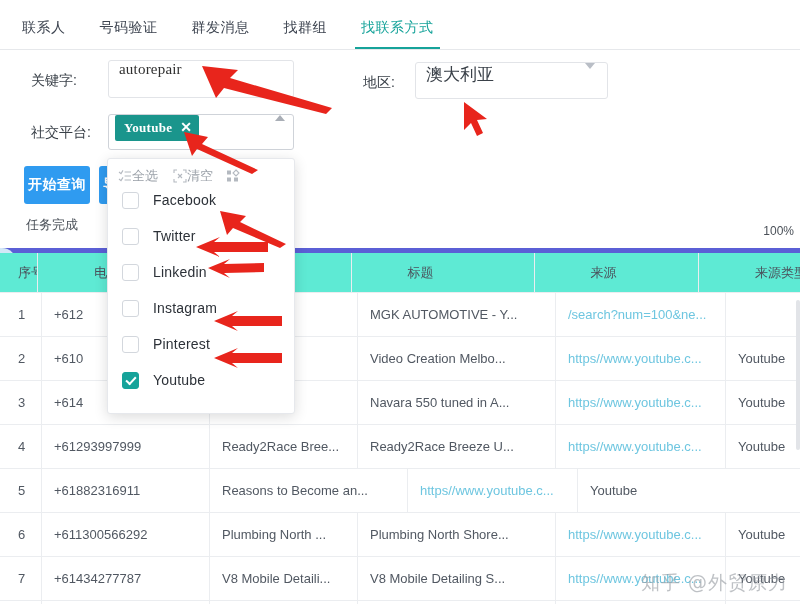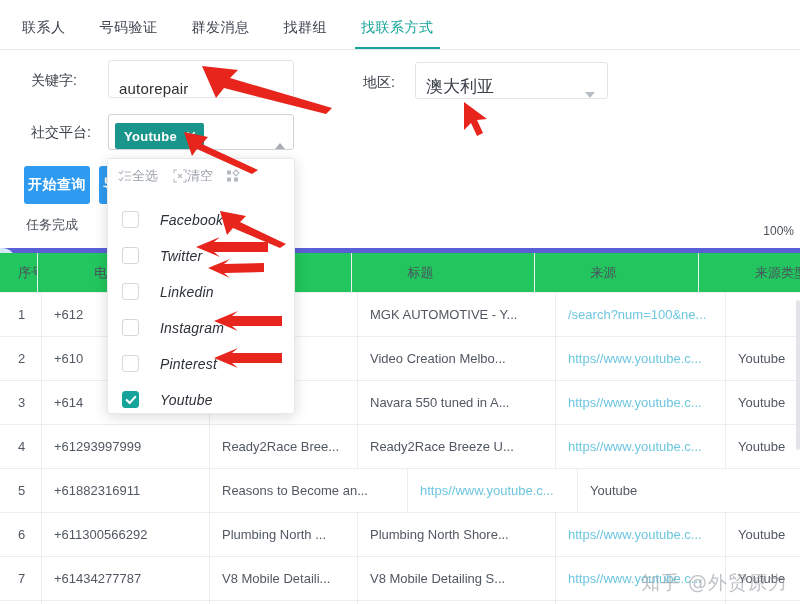--- a/index.html
+++ b/index.html
@@ -32,22 +32,22 @@
   }
 
   
   .form-row { position: absolute; }
   .lbl {
     font-size: 14px; color: #3a4149; white-space: nowrap;
     font-family: "Liberation Sans","DejaVu Sans",sans-serif;
   }
   .field {
     background: #fff; border: 1px solid #e2e4e8; border-radius: 3px;
-    height: 35px; display: flex; align-items: flex-end; padding: 0 10px;
-    font-size: 14px; color: #2f3640;
+    height: 35px; display: flex; align-items: flex-start; padding: 0 10px;
+    font-size: 14px; color: #2f3640; font-family: Liberation Serif, serif;
   }
 
   #kw-label  { left: 31px;  top: 72px; }
   #kw-input  { left: 108px; top: 60px; width: 186px; height: 38px; }
   #kw-input .val { font-size: 15px; color: #303030; letter-spacing: .2px; }
 
   #region-label { left: 363px; top: 74px; }
   #region-select{ left: 415px; top: 62px; width: 193px; height: 37px;
                   justify-content: space-between; }
   #region-select .val { font-size: 17px; color: #3a4149; }
@@ -97,21 +97,21 @@
     position: absolute; left: -6px; top: 248px; width: 22px; height: 34px;
     background: #d3e8f7; border-radius: 0 14px 14px 0;
     display: flex; align-items: center; justify-content: flex-end;
     padding-right: 3px;
   }
   #side-handle svg { display: block; }
 
   
   #table { position: absolute; left: 0; top: 253px; width: 800px; }
   .trow { display: flex; height: 44px; align-items: stretch; border-bottom: 1px solid #ebedf0; }
-  .thead { height: 40px; background: #22c55e; border-bottom: 1px solid #ebedf0; gap: 44px; }
+  .thead { height: 40px; background: #5eead4; border-bottom: 1px solid #ebedf0; gap: 44px; }
   .tcell {
     display: flex; align-items: center; padding: 0 12px;
     font-size: 13px; color: #515862; overflow: hidden; white-space: nowrap;
     border-right: 1px solid #ebedf0;
   }
   .thead .tcell { color: #4b525c; font-size: 13px; }
   .c-idx   { width: 42px;  justify-content: flex-start; padding-left: 18px; }
   .c-phone { width: 168px; }
   .c-name  { width: 148px; }
   .c-title { width: 198px; }
@@ -125,22 +125,22 @@
     background: #fff; border: 1px solid #e6e8ec; border-radius: 3px;
     box-shadow: 0 3px 14px rgba(0,0,0,.14); z-index: 40;
   }
   .dd-tools {
     height: 33px; display: flex; align-items: center; gap: 7px;
     padding: 0 10px; color: #9aa0a8; font-size: 13px;
   }
   .dd-tools .tool { display: flex; align-items: center; cursor: pointer; }
   .dd-tools .tool span { color: #9aa0a8; }
   .dd-item {
-    height: 36px; display: flex; align-items: flex-end; gap: 21px;
-    padding: 0 0 0 14px; cursor: pointer; font-style: italic;
+    height: 36px; display: flex; align-items: flex-start; gap: 14px;
+    padding: 0 0 0 14px; cursor: pointer;
   }
   .cbx {
     width: 17px; height: 17px; border: 1.6px solid #d3d7dd; border-radius: 3px;
     background: #fff; flex: none;
   }
   .cbx.on {
     background: #16a39a; border-color: #16a39a;
     display: flex; align-items: center; justify-content: center;
   }
   .cbx.on:after {

